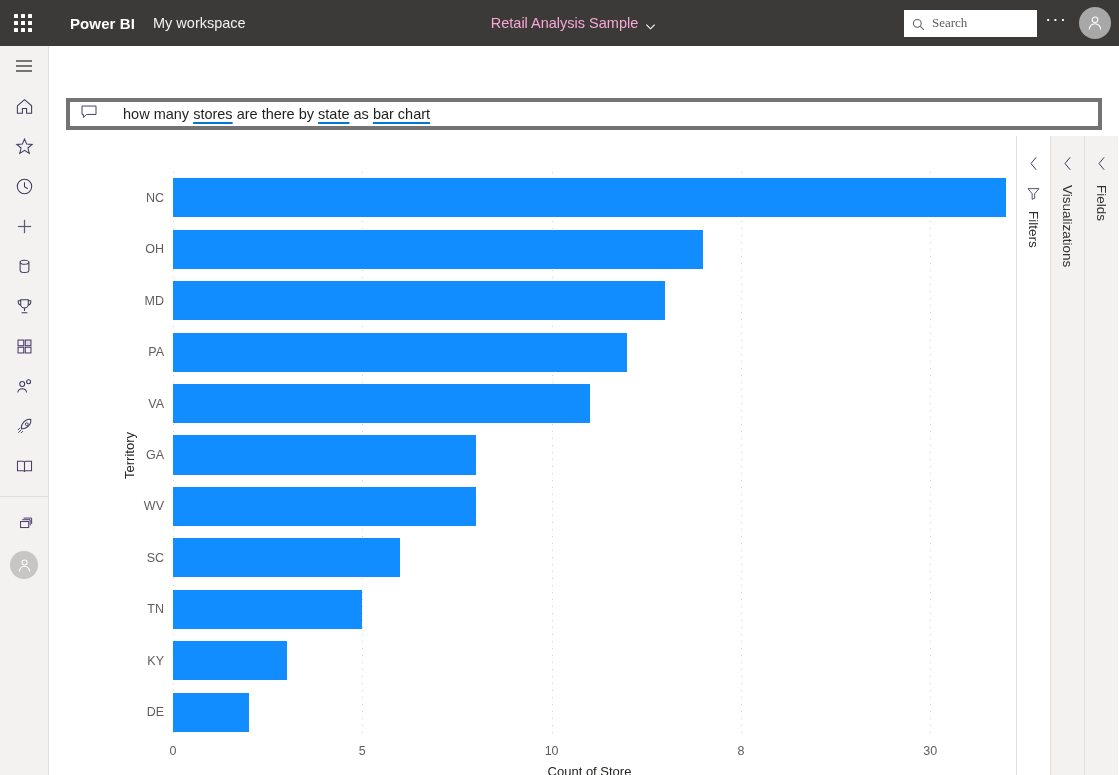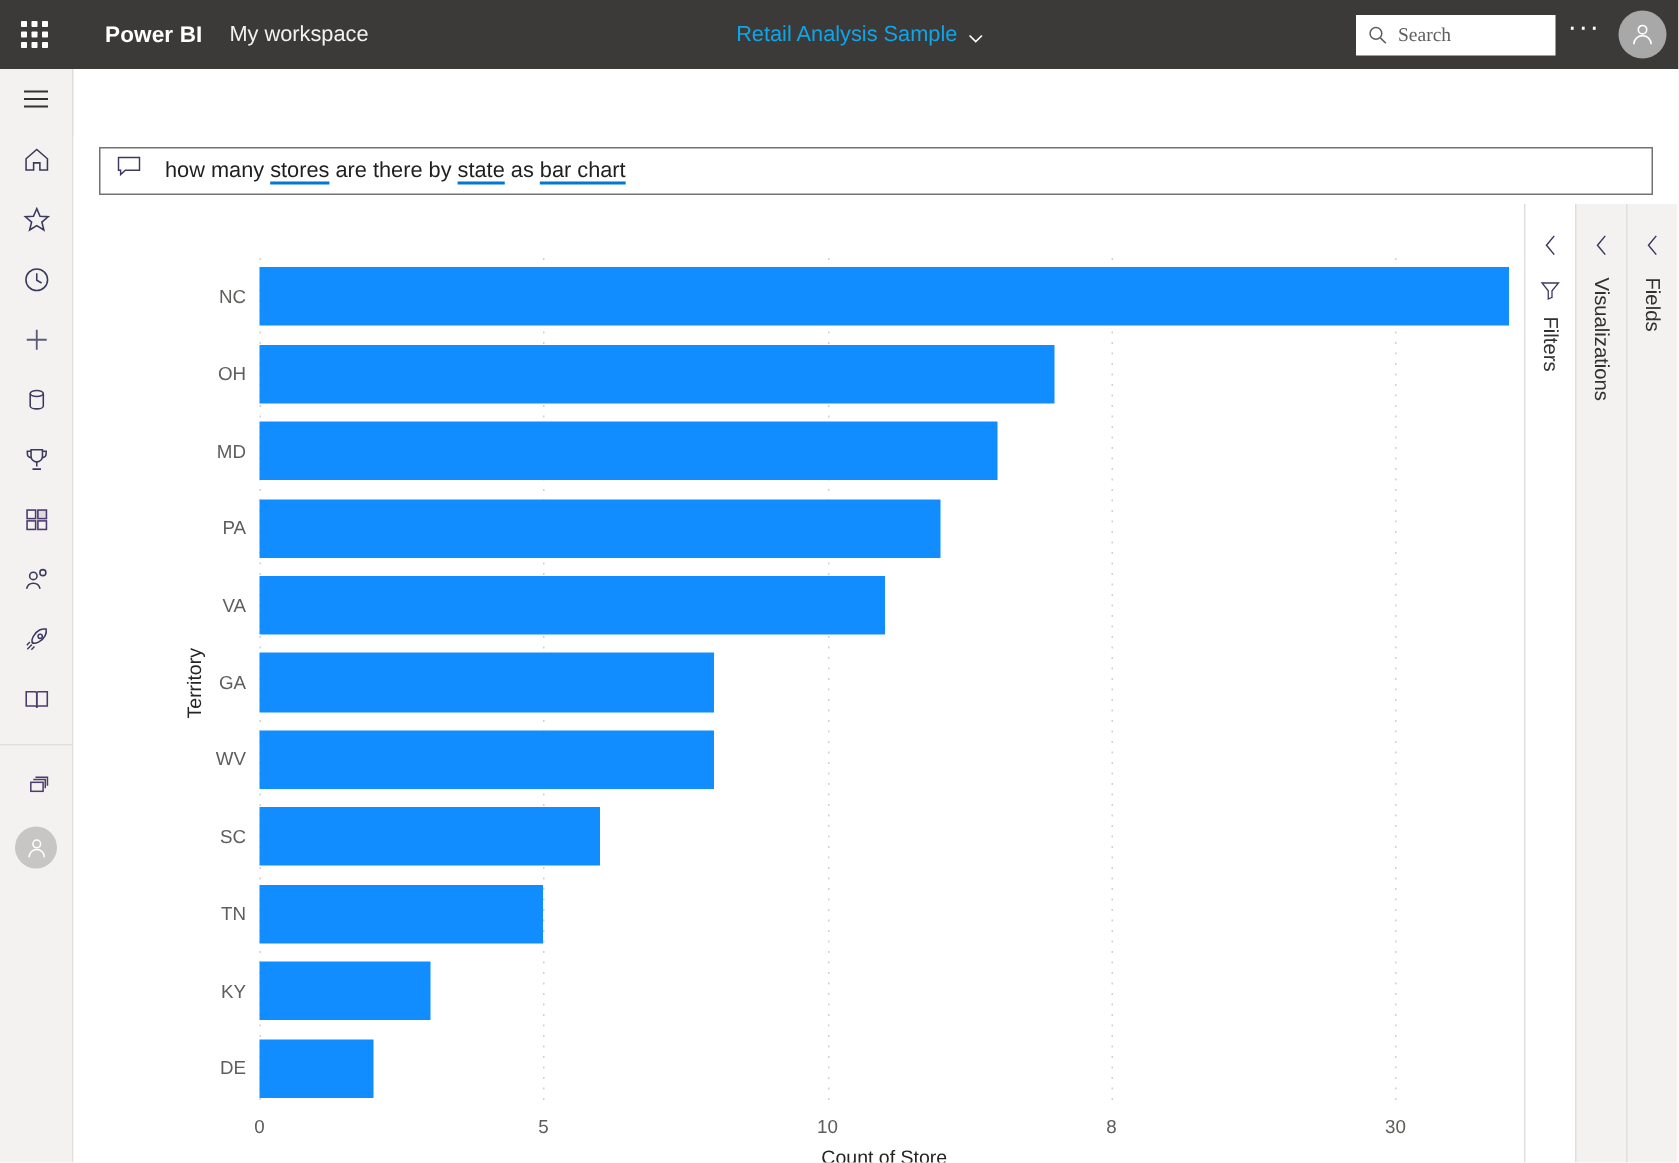--- a/index.html
+++ b/index.html
@@ -30,21 +30,21 @@
     cursor: pointer;
   }
   .workspace-name {
     color: #f3f2f1; font-size: 14.5px; margin-left: 18px; cursor: pointer;
   }
   .report-title-wrap {
     position: absolute; left: 0; right: 0; top: 0; height: 46px;
     display: flex; align-items: center; justify-content: center; pointer-events: none;
   }
   .report-title {
-    color: #0ea5e9; font-size: 14.5px; display: flex; align-items: center; gap: 7px;
+    color: #f9a8d4; font-size: 14.5px; display: flex; align-items: center; gap: 7px;
     pointer-events: auto; cursor: pointer; padding-left: 28px;
   }
   .chev-down {
     width: 11px; height: 11px; display:inline-block; position: relative; top: 1px;
   }
   .topbar-right {
     margin-left: auto; display: flex; align-items: center; height: 46px; padding-right: 8px;
   }
   .searchbox {
     width: 133px; height: 27px; background: #ffffff; display: flex; align-items: center;
@@ -95,22 +95,22 @@
     border: 2px solid #e81123; cursor: pointer; background: #f3f2f1;
   }
   .pin-visual .lbl { font-size: 14px; color: #323130; }
 
   
   .qbox-wrap {
     position: absolute; left: 49px; top: 91px; width: 1070px; height: 45px; background: #ffffff;
     display: flex; align-items: center; justify-content: center;
   }
   .qbox {
-    width: 1036px; height: 32px; border: 1px solid #737373; background: #ffffff;
-    display: flex; align-items: center; padding-left: 11px; gap: 16px; cursor: text;
+    width: 1036px; height: 32px; border: 4px solid #737373; background: #ffffff;
+    display: flex; align-items: center; padding-left: 11px; gap: 26px; cursor: text;
   }
   .qtext { font-size: 14.5px; color: #201f1e; white-space: nowrap; }
   .qtext .u {
     text-decoration: underline; text-decoration-color: #0078d4;
     text-decoration-thickness: 2px; text-underline-offset: 3px;
   }
 
   
   .canvas {
     position: absolute; left: 49px; top: 136px; width: 967px; height: 639px; background: #ffffff;

